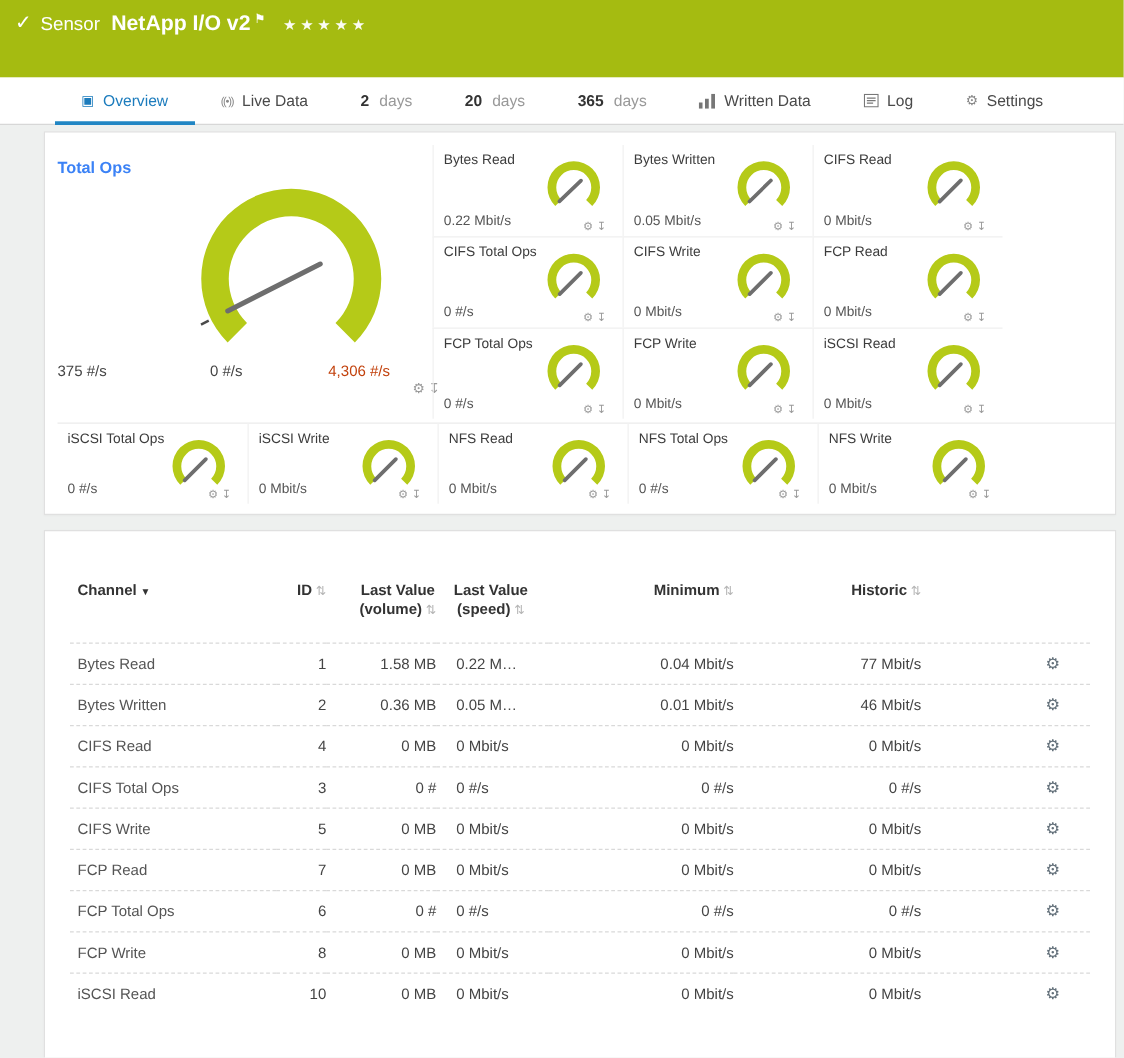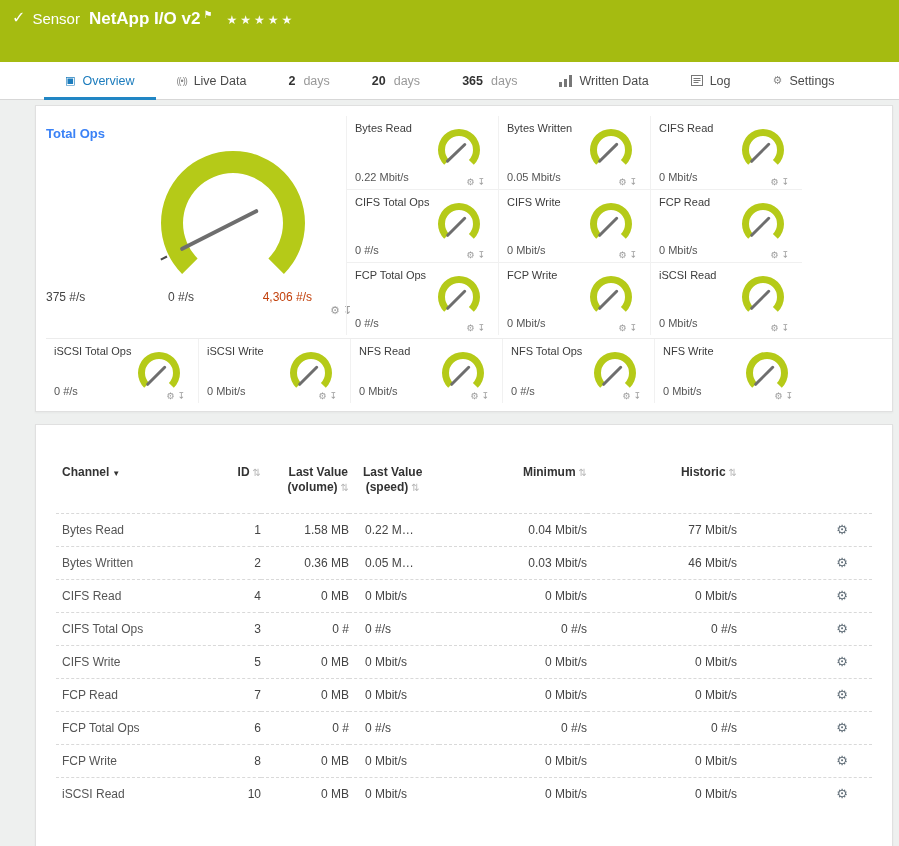--- a/index.html
+++ b/index.html
@@ -366,21 +366,21 @@
     <td class="c-min minv">0.04 Mbit/s</td>
     <td class="c-max maxv">77 Mbit/s</td>
     <td class="c-gear"><span class="rowgear">⚙</span></td>
   </tr>
 
   <tr>
     <td class="c-channel ch">Bytes Written</td>
     <td class="c-id idv">2</td>
     <td class="c-vol vol">0.36 MB</td>
     <td class="c-speed"><span class="trunc spd">0.05 Mbit/s</span></td>
-    <td class="c-min minv">0.03 Mbit/s</td>
+    <td class="c-min minv">0.01 Mbit/s</td>
     <td class="c-max maxv">46 Mbit/s</td>
     <td class="c-gear"><span class="rowgear">⚙</span></td>
   </tr>
 
   <tr>
     <td class="c-channel ch">CIFS Read</td>
     <td class="c-id idv">4</td>
     <td class="c-vol vol">0 MB</td>
     <td class="c-speed"><span class="trunc spd">0 Mbit/s</span></td>
     <td class="c-min minv">0 Mbit/s</td>

